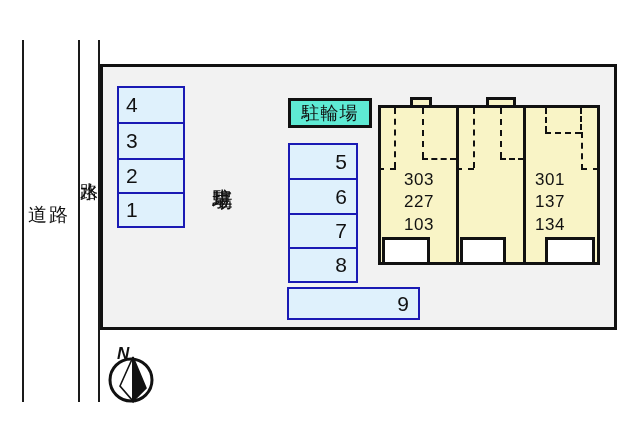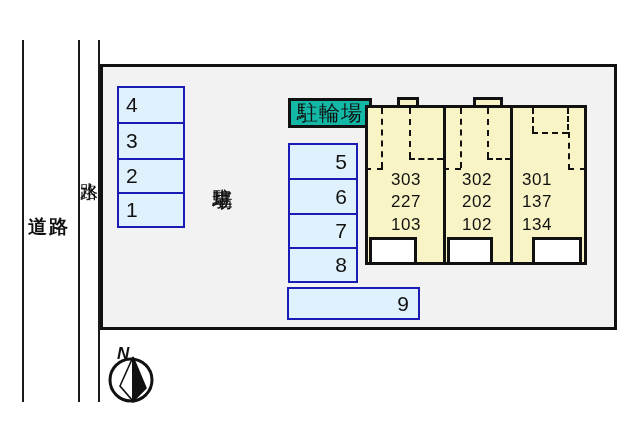--- a/index.html
+++ b/index.html
@@ -53,31 +53,31 @@
   }
   .pcell.left-num{justify-content:flex-start;padding-left:7px;}
   .pcell.right-num{justify-content:flex-end;padding-right:9px;}
   .pcell + .pcell{margin-top:-2px;}
 
   
   #bike-label{
     position:absolute;
     left:288px;top:98px;
     width:84px;height:30px;
-    background:#14b8a6;
+    background:#5eead4;
     border:3px solid #111;
     box-sizing:border-box;
     display:flex;align-items:center;justify-content:center;
-    font-size:21px;color:#111;letter-spacing:1px;
+    font-size:18px;color:#111;letter-spacing:1px;
   }
 
   
   #building{
     position:absolute;
-    left:365px;top:105px;
+    left:378px;top:105px;
     width:222px;height:160px;
   }
   .bld-body{
     position:absolute;
     background:#f9f4c6;
     border:3px solid #111;
     box-sizing:border-box;
   }
   .bld-notch{
     position:absolute;
@@ -119,21 +119,21 @@
 </style>
 </head>
 <body>
 
 <div id="stage">
 
   <div class="vline" style="left:22px;top:40px;height:362px;"></div>
   <div class="vline" style="left:78px;top:40px;height:362px;"></div>
   <div class="vline" style="left:98px;top:40px;height:362px;"></div>
 
-  <div class="road-label" style="left:28px;top:214px;font-weight:bold;">道路</div>
+  <div class="road-label" style="left:28px;top:202px;">道路</div>
 
   <div class="vert-label" style="left:80px;top:168px;">水路</div>
 
   <div id="site"></div>
 
   <div class="pblock" style="left:117px;top:86px;width:68px;">
     <div class="pcell left-num" style="height:38px;">
       <span>4</span>
     </div>
     <div class="pcell left-num" style="height:38px;">
@@ -195,25 +195,20 @@
     <div class="dash-v" style="left:167px;top:3px;height:24px;"></div>
     <div class="dash-v" style="left:202px;top:3px;height:22px;"></div>
     <div class="dash-h" style="left:167px;top:27px;width:36px;"></div>
     <div class="dash-v" style="left:203px;top:27px;height:38px;"></div>
     <div class="dash-h" style="left:203px;top:63px;width:18px;"></div>
 
     <div class="room-col" style="left:6px;top:64px;width:70px;">
       <span>303</span>
       <span>227</span>
       <span>103</span>
-    </div>
-    <div class="room-col" style="left:80px;top:64px;width:64px;">
-      <span>302</span>
-      <span>202</span>
-      <span>102</span>
     </div>
     <div class="room-col" style="left:148px;top:64px;width:48px;">
       <span>301</span>
       <span>137</span>
       <span>134</span>
     </div>
 
     <div class="balcony" style="left:4px;top:132px;width:48px;height:28px;"></div>
     <div class="balcony" style="left:82px;top:132px;width:46px;height:28px;"></div>
     <div class="balcony" style="left:167px;top:132px;width:50px;height:28px;"></div>

